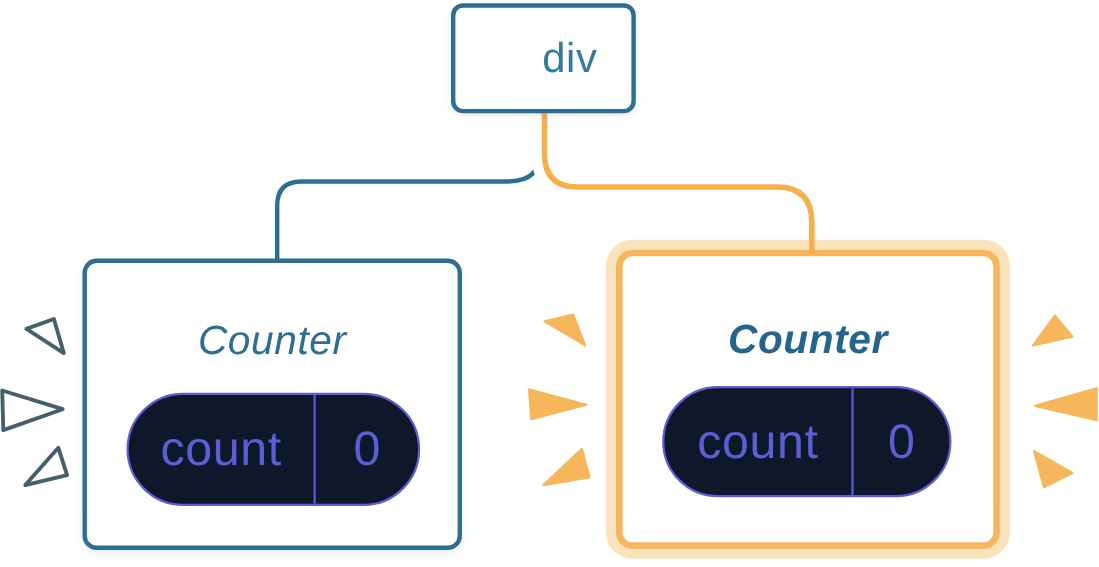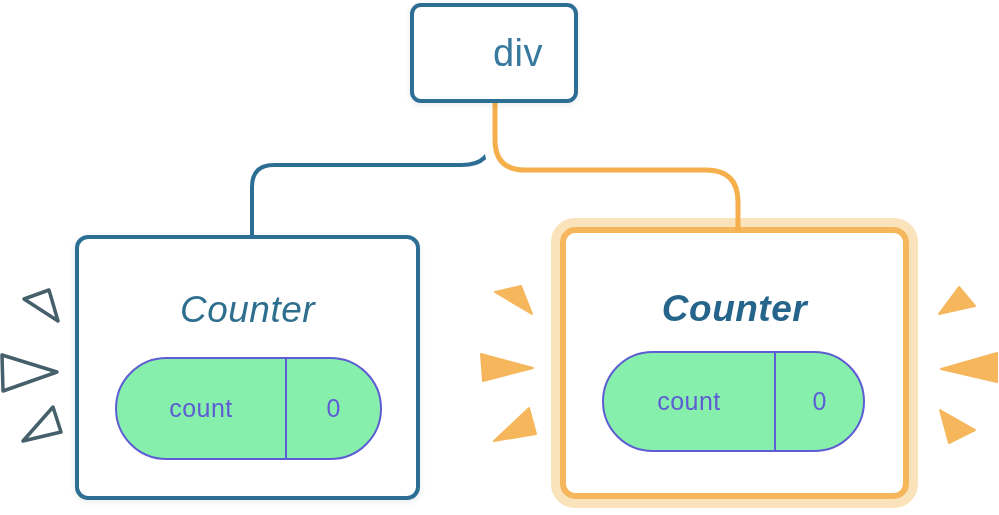--- a/index.html
+++ b/index.html
@@ -28,21 +28,21 @@
   }
   .card-title {
     position:absolute; top:50px; left:0; right:0; text-align:center;
     font-size:37px; color:#2E6E8E; font-weight:500; letter-spacing:0.5px;font-style:italic;
   }
   .card-title.bold { font-weight:700; color:#26658B; top:55px; }
 
   .pill {
     position:absolute; left:36px; top:118px; width:267px; height:103px;
     box-sizing:border-box; border:2.5px solid #5E5DD3; border-radius:60px;
-    display:flex; color:#5E5DD3; font-size:25px; background:#86efac;
+    display:flex; color:#5E5DD3; font-size:44px; background:#0f172a;
     overflow:hidden;
   }
   .pill-key {
     width:170px; display:flex; align-items:center; justify-content:center;
     border-right:2px solid #5E5DD3; box-sizing:border-box; letter-spacing:0.5px;
   }
   .pill-val { flex:1; display:flex; align-items:center; justify-content:center; }
 
   .card-right-glow {
     position:absolute; left:551px; top:218px; width:367px; height:290px;

